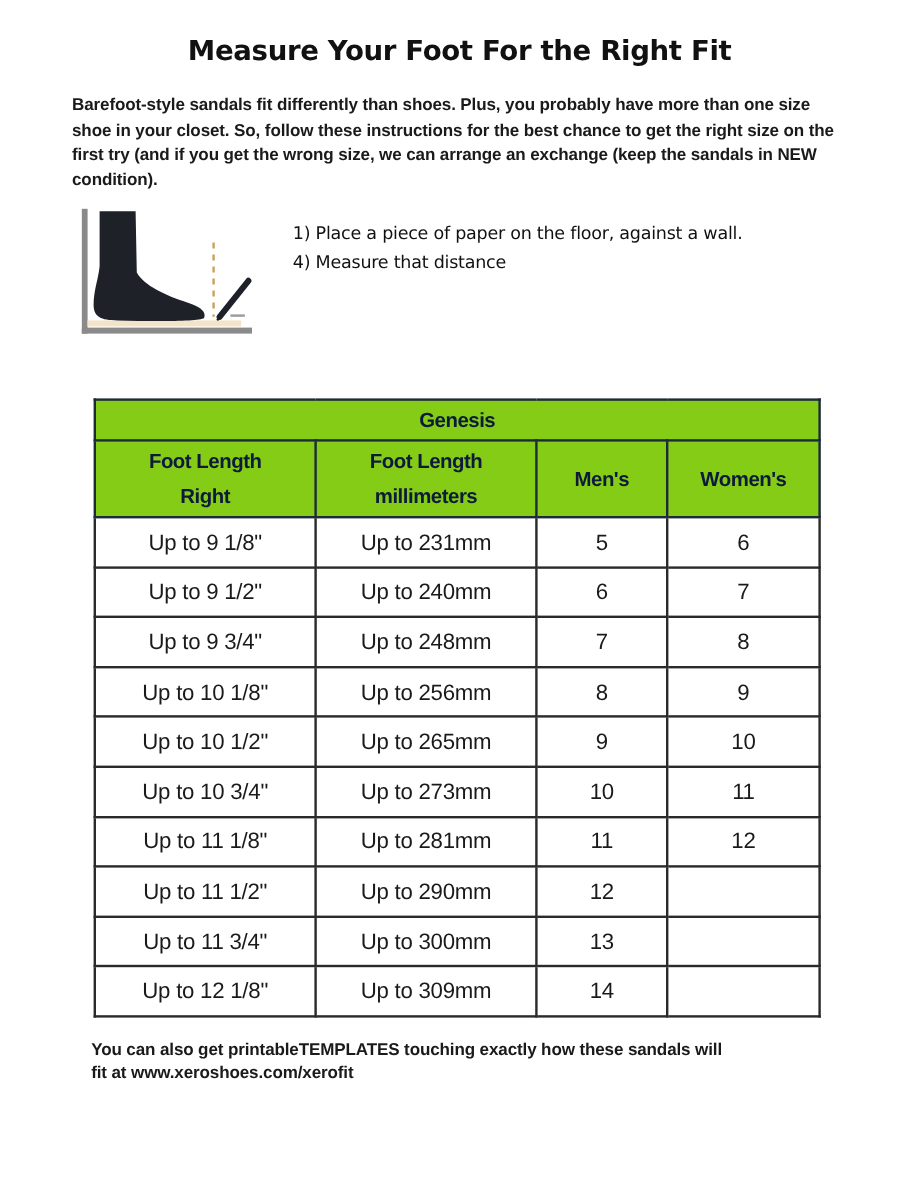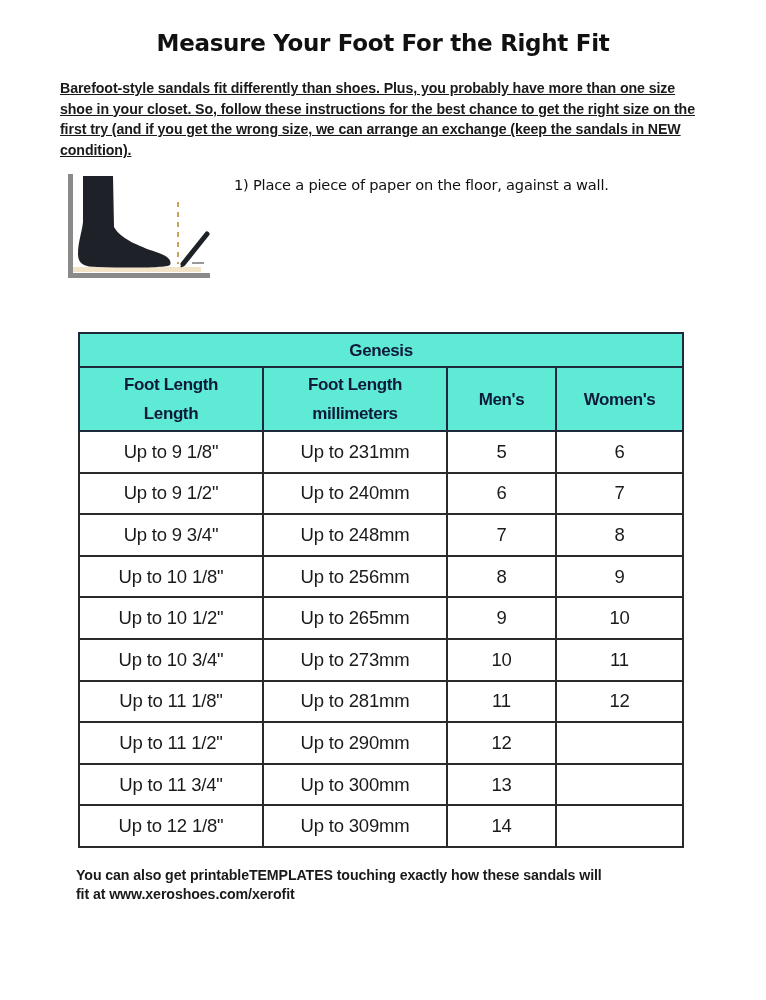--- a/index.html
+++ b/index.html
@@ -30,35 +30,34 @@
     .intro {
       position: absolute;
       top: 78px;
       left: 60px;
       width: 650px;
       font-size: 14.2px;
       line-height: 20.5px;
       font-weight: bold;
       color: #1a1a1a;
       letter-spacing: -0.1px;
-      text-decoration: underline;
     }
     .illustration {
       position: absolute;
       top: 172px;
       left: 68px;
       width: 150px;
       height: 108px;
     }
     .steps {
       position: absolute;
       top: 167px;
       left: 228px;
       width: 480px;
-      margin: 6px;
+      margin: 16px;
       padding: 0;
       list-style: none;
       font-family: "DejaVu Sans", sans-serif;
       font-size: 14.6px;
       line-height: 24.4px;
       color: #111;
       letter-spacing: -0.2px;
     }
     .steps li { white-space: nowrap; }
 
@@ -70,21 +69,21 @@
       border-collapse: collapse;
       table-layout: fixed;
       border: 2px solid #1c2a3a;
     }
     .size-chart col.c1 { width: 184px; }
     .size-chart col.c2 { width: 184px; }
     .size-chart col.c3 { width: 109px; }
     .size-chart col.c4 { width: 127px; }
 
     .size-chart th {
-      background: #5eead4;
+      background: #84cc16;
       color: #0d1a3a;
       font-weight: bold;
       border: 2px solid #1c2a3a;
       font-size: 17px;
       line-height: 29px;
       padding: 0;
       text-align: center;
       letter-spacing: -0.4px;
     }
     .size-chart th.model-title {
@@ -135,37 +134,38 @@
 
   <line x1="110" y1="30" x2="110" y2="92" stroke="#c9a35a" stroke-width="2" stroke-dasharray="5,5"></line>
 
   <line x1="115" y1="92" x2="139" y2="62" stroke="#1e2228" stroke-width="5" stroke-linecap="round"></line>
   <line x1="113" y1="95" x2="116" y2="91" stroke="#1e2228" stroke-width="2"></line>
   <rect x="124" y="90" width="12" height="2" fill="#9a9a9a"></rect>
 </svg>
 
 <ul class="steps">
   <li>1) Place a piece of paper on the floor, against a wall.</li>
+  <li>4) Measure that distance</li>
 </ul>
 
 <table class="size-chart">
   <colgroup>
     <col class="c1">
       <col class="c2">
       <col class="c3">
       <col class="c4">
   </colgroup>
   <thead>
     <tr>
       <th class="model-title" colspan="4">Genesis</th>
     </tr>
     <tr>
       <th class="col-head">
         <span>Foot Length</span><br>
-        <span>Length</span>
+        <span>Right</span>
       </th>
       <th class="col-head">
         <span>Foot Length</span><br>
         <span>millimeters</span>
       </th>
       <th class="col-head">Men's</th>
       <th class="col-head">Women's</th>
     </tr>
   </thead>
   <tbody>

